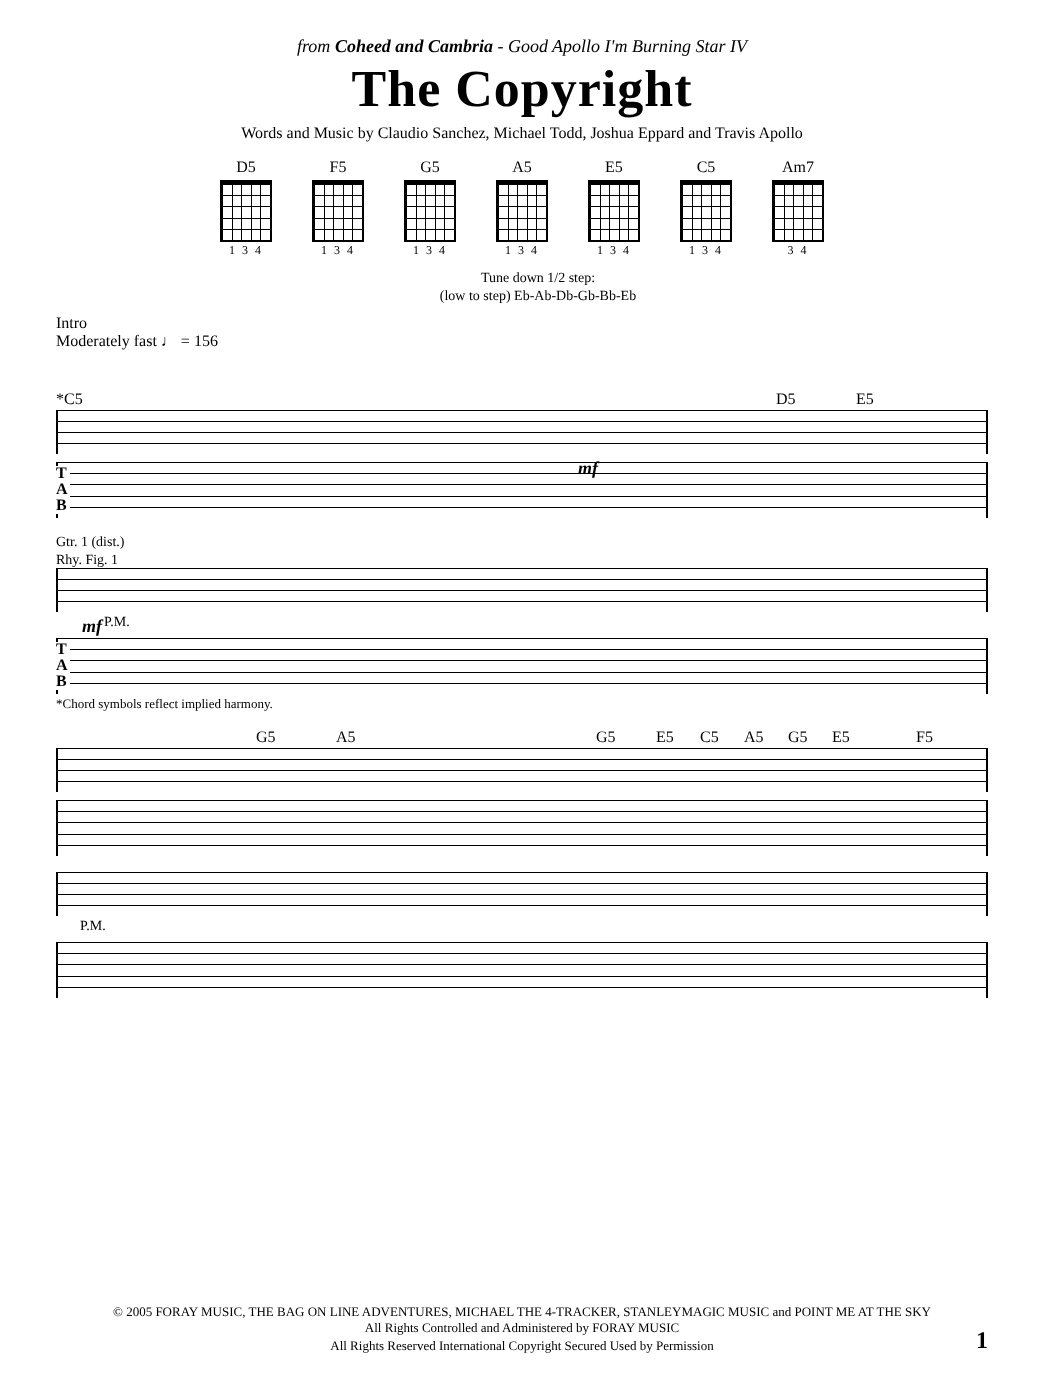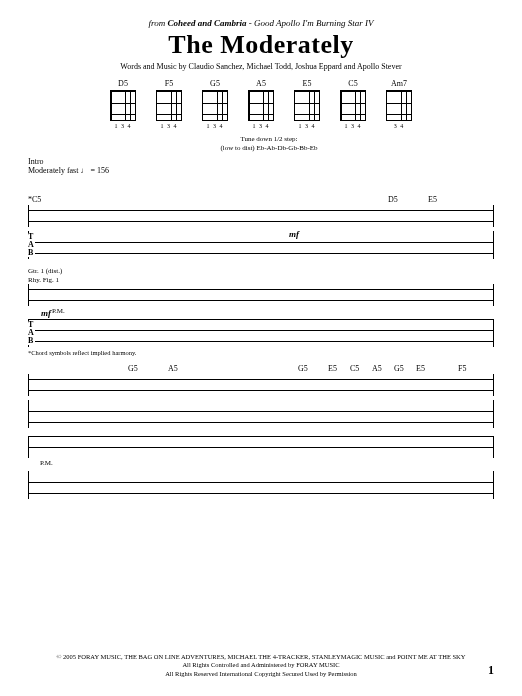--- a/index.html
+++ b/index.html
@@ -157,23 +157,23 @@
 </style>
 </head>
 <body>
 
 <div class="page">
 
   <div class="source-line">
     <span>from </span><span class="artist-part">Coheed and Cambria</span><span> - </span><span>Good Apollo I'm Burning Star IV</span>
   </div>
 
-  <h1 class="title">The Moderately</h1>
-
-  <div class="credits">Words and Music by Claudio Sanchez, Michael Todd, Joshua Eppard and Apollo Stever</div>
+  <h1 class="title">The Copyright</h1>
+
+  <div class="credits">Words and Music by Claudio Sanchez, Michael Todd, Joshua Eppard and Travis Apollo</div>
 
   <div class="chord-row" id="chord-row">
       <div class="chord-diagram">
         <div class="chord-label">D5</div>
         <div class="chord-grid"></div>
         <div class="chord-fing">1 3 4</div>
       </div>
       <div class="chord-diagram">
         <div class="chord-label">F5</div>
         <div class="chord-grid"></div>
@@ -201,21 +201,21 @@
       </div>
       <div class="chord-diagram">
         <div class="chord-label">Am7</div>
         <div class="chord-grid"></div>
         <div class="chord-fing">3 4</div>
       </div>
     </div>
 
   <div class="tuning-note">
     <div>Tune down 1/2 step:</div>
-    <div>(low to dist) Eb-Ab-Db-Gb-Bb-Eb</div>
+    <div>(low to step) Eb-Ab-Db-Gb-Bb-Eb</div>
   </div>
 
   <div class="section-label">Intro</div>
   <div class="tempo">Moderately fast ♩ = 156</div>
 
   <div class="chord-marks" id="cm1">
       <span class="chord-mark" style="left: 0px;">*C5</span>
       <span class="chord-mark" style="left: 360px;">D5</span>
       <span class="chord-mark" style="left: 400px;">E5</span>
     </div>

